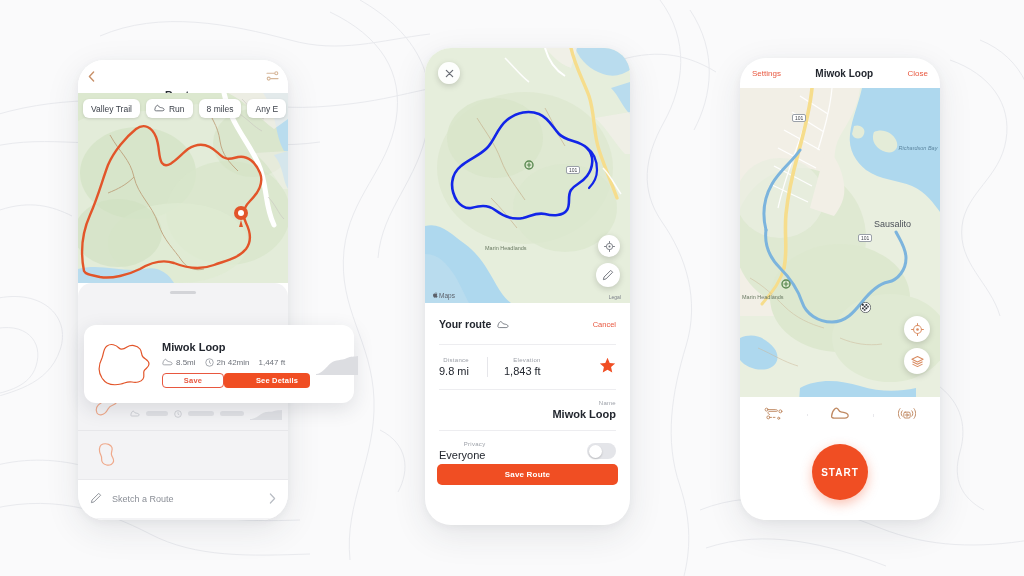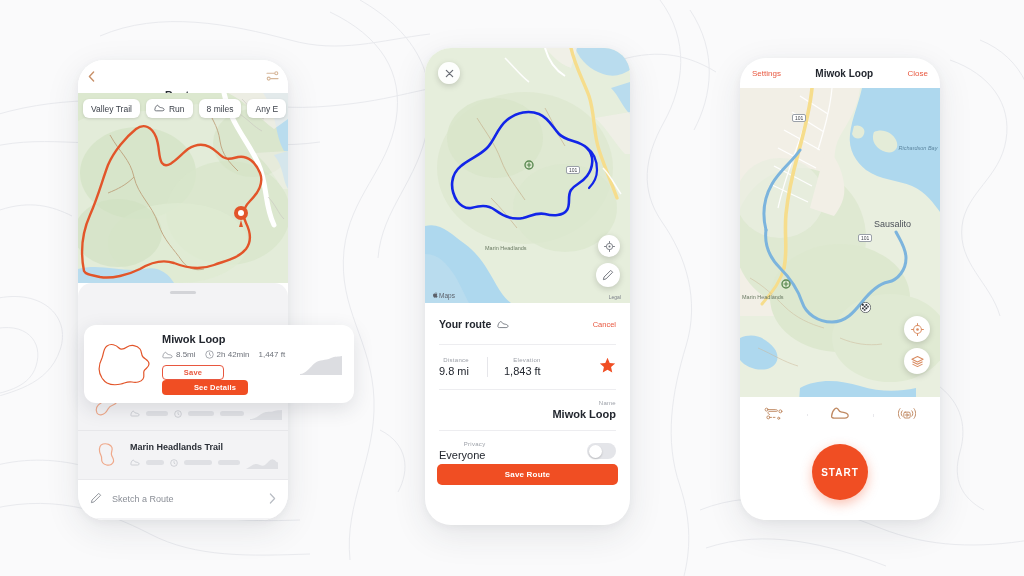--- a/index.html
+++ b/index.html
@@ -53,21 +53,21 @@
   .featured {
     position: absolute; left: 84px; top: 325px; width: 270px; height: 78px;
     background: #fff; border-radius: 12px; box-shadow: 0 6px 20px rgba(40,45,60,.13);
     display: flex; align-items: center; padding: 0 12px 0 10px; z-index: 8;
   }
   .route-thumb { width: 62px; height: 56px; flex: 0 0 62px; }
   .featured-body { flex: 1; margin-left: 6px; }
   .featured-name { font-size: 11px; font-weight: bold; color: #22262e; }
   .stat-row { display: flex; align-items: flex-end; gap: 9px; margin-top: 5px; }
   .stat { display: flex; align-items: center; gap: 3px; font-size: 8px; color: #6e727a; }
-  .btn-row { display: flex; margin-top: 6px; flex-direction: column; }
+  .btn-row { display: flex; margin-top: 6px; }
   .btn {
     font-size: 7.5px; font-weight: bold; border-radius: 4px; height: 15px;
     display: flex; align-items: center; justify-content: center; cursor: pointer; letter-spacing: .2px;
   }
   .btn-save { width: 62px; border: 1px solid #e8573f; color: #e8573f; background: #fff; }
   .btn-details { width: 86px; background: #f04e23; color: #fff; padding-left: 20px; }
   .elev-spark { width: 42px; height: 22px; margin-left: 6px; flex: 0 0 42px; }
 
   .list-item {
     display: flex; align-items: center; gap: 8px; padding: 9px 12px 9px 14px; background: #f3f3f5;
@@ -277,38 +277,20 @@
           </div>
         </div>
       </div>
 
       <div class="list-item">
         <span class="li-thumb">
           <svg viewBox="0 0 30 30" width="30" height="30" fill="none" stroke="#efa98b" stroke-width="1.2" stroke-linejoin="round">
             <path d="M11 4 C 15 3.2, 19 4.6, 20 7.6 C 20.8 10, 19 12, 19.4 14.4 C 19.8 17, 22 18.6, 21.6 21.2 C 21.2 24, 18 25.8, 14.6 25 C 11.4 24.2, 9.4 21.4, 9.6 18.4 C 9.8 15.6, 8 14.2, 7.6 11.6 C 7.2 8.4, 8 4.8, 11 4 Z"></path>
           </svg>
         </span>
-        <div class="li-body">
-          <div class="li-name">Marin Headlands Trail</div>
-          <div class="li-stats">
-            <svg width="10" height="7" viewBox="0 0 14 10" fill="none" stroke="#bfc2c8" stroke-width="1">
-                <path d="M1 7.3 C 1.2 5 2 3.2 3.4 2 C 4.4 1.2 5.3 1.6 5.8 2.6 C 6.3 3.6 7 4.2 8.2 4.4 C 10 4.7 12.4 5 12.8 6.6 C 13.1 7.9 12 8.6 10.4 8.6 L3 8.6 C 1.7 8.6 0.95 8.2 1 7.3 Z" stroke-linejoin="round"></path>
-              </svg>
-            <span class="ph-bar" style="width:18px"></span>
-            <svg width="8" height="8" viewBox="0 0 12 12" fill="none" stroke="#bfc2c8" stroke-width="1">
-                <circle cx="6" cy="6" r="5"></circle>
-                <path d="M6 3.2 V6.2 L8 7.4"></path>
-              </svg>
-            <span class="ph-bar" style="width:28px"></span>
-            <span class="ph-bar" style="width:22px"></span>
-            <svg width="32" height="12" viewBox="0 0 32 12">
-                <path d="M0 12 C 4 10, 7 6.5, 11 7 C 14 7.4, 16 10, 19 8 C 22 6, 24 2, 27 2.4 C 29.5 2.8, 30 5, 32 5.4 L32 12 Z" fill="#dfe0e4"></path>
-              </svg>
-          </div>
-        </div>
       </div>
 
       <div class="sketch-row">
         <span>
           <svg width="12" height="12" viewBox="0 0 14 14" fill="none" stroke="#8b8f97" stroke-width="1.1" stroke-linejoin="round">
             <path d="M10.2 1.6 L12.4 3.8 L4.6 11.6 L1.6 12.4 L2.4 9.4 Z"></path>
           </svg>
         </span>
         <span class="sketch-label">Sketch a Route</span>
         <span>

